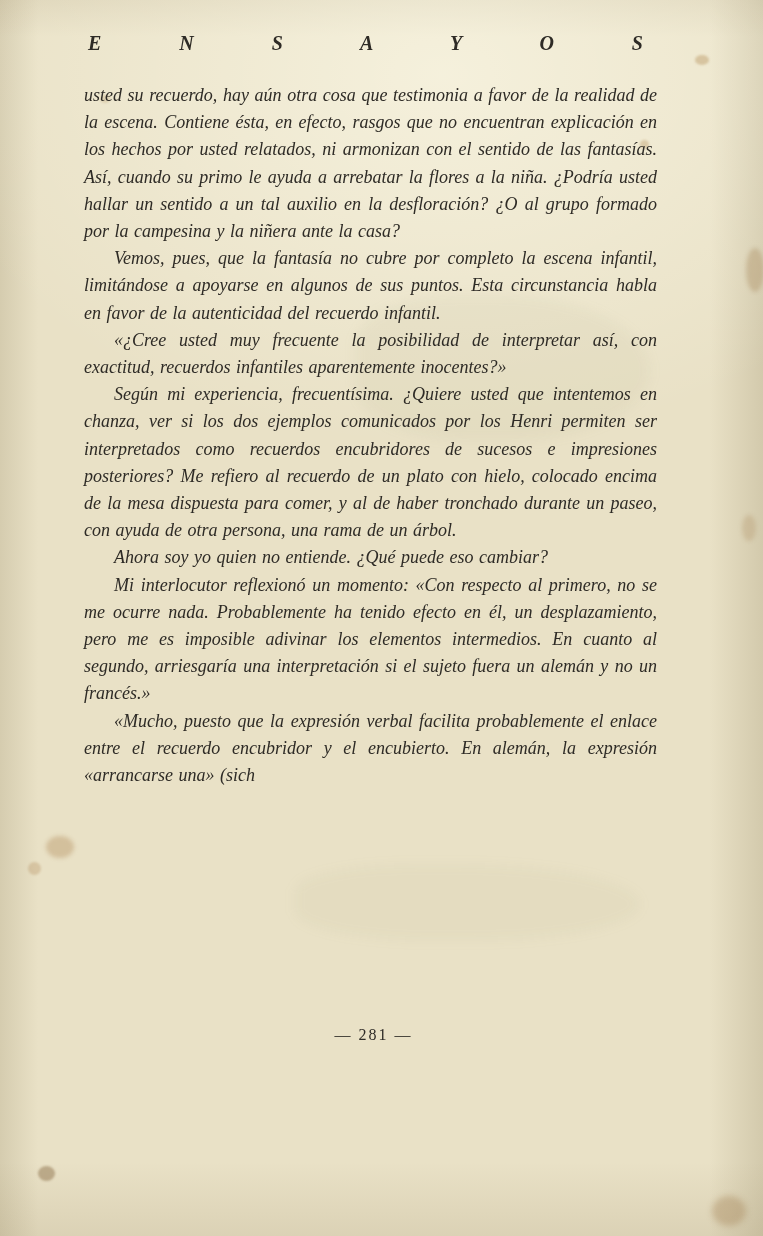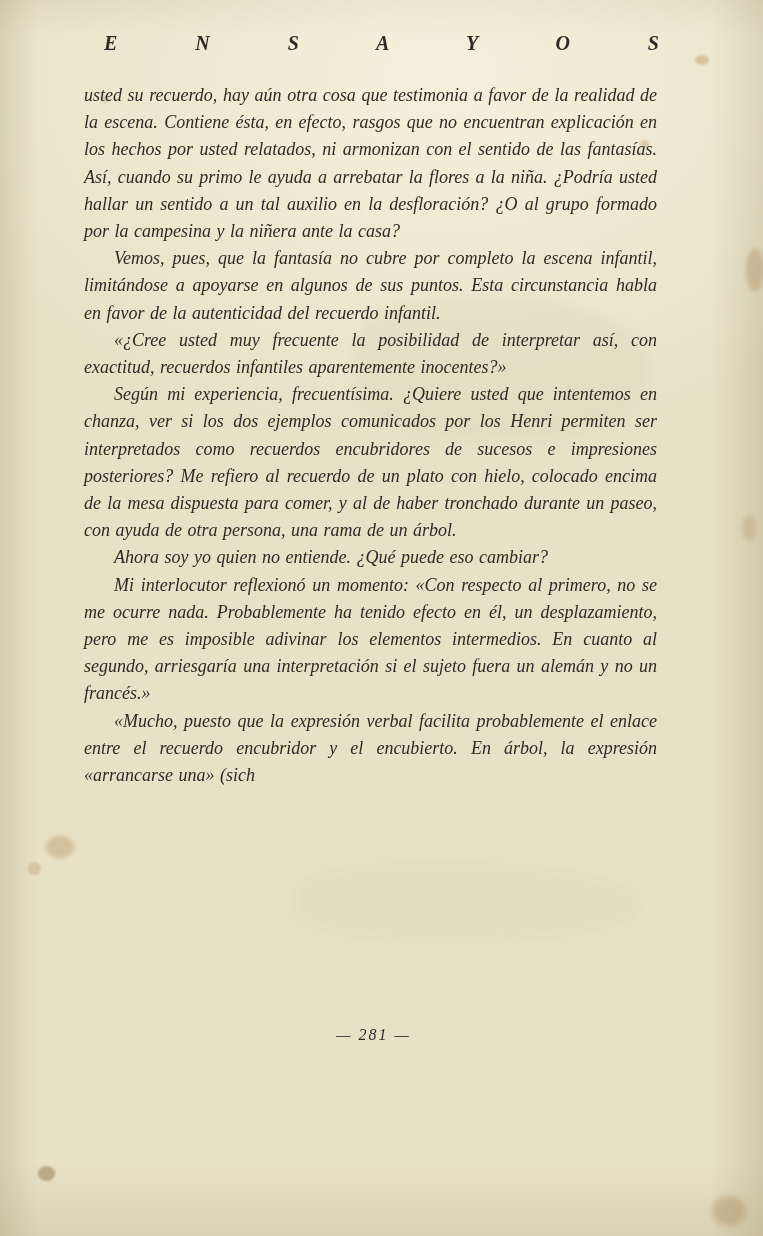--- a/index.html
+++ b/index.html
@@ -26,21 +26,21 @@
     pointer-events: none;
   }
   .smudge {
     position: absolute;
     border-radius: 40% 60% 55% 45%;
     pointer-events: none;
   }
   .header {
     position: absolute;
     top: 32px;
-    left: 104px;
+    left: 88px;
     width: 556px;
     font-style: italic;
     font-weight: bold;
     font-size: 20px;
     letter-spacing: 1px;
     text-align: justify;
     text-align-last: justify;
     color: var(--ink, #2e2b26);
   }
   .body-text {
@@ -61,21 +61,20 @@
     text-indent: 0;
   }
   .pagenum {
     position: absolute;
     top: 1026px;
     left: 87px;
     width: 573px;
     text-align: center;
     font-size: 16px;
     letter-spacing: 2px;
-    font-style: italic;
   }
 </style>
 </head>
 <body>
 
 <div class="page">
 
   <div class="smudge" style="top:295px; left:355px; width:295px; height:145px; background:rgba(150,158,108,0.07); filter:blur(6px);"></div>
   <div class="smudge" style="top:865px; left:295px; width:345px; height:75px; background:rgba(150,158,108,0.06); filter:blur(6px);"></div>
 
@@ -91,18 +90,18 @@
 
   <div class="header">E N S A Y O S</div>
 
   <div class="body-text">
     <p class="continuation">usted su recuerdo, hay aún otra cosa que testimonia a favor de la realidad de la escena. Contiene ésta, en efecto, rasgos que no encuentran explicación en los hechos por usted relatados, ni armonizan con el sentido de las fantasías. Así, cuando su primo le ayuda a arrebatar la flores a la niña. ¿Podría usted hallar un sentido a un tal auxilio en la desfloración? ¿O al grupo formado por la campesina y la niñera ante la casa?</p>
     <p>Vemos, pues, que la fantasía no cubre por completo la escena infantil, limitándose a apoyarse en algunos de sus puntos. Esta circunstancia habla en favor de la autenticidad del recuerdo infantil.</p>
     <p>«¿Cree usted muy frecuente la posibilidad de interpretar así, con exactitud, recuerdos infantiles aparentemente inocentes?»</p>
     <p>Según mi experiencia, frecuentísima. ¿Quiere usted que intentemos en chanza, ver si los dos ejemplos comunicados por los Henri permiten ser interpretados como recuerdos encubridores de sucesos e impresiones posteriores? Me refiero al recuerdo de un plato con hielo, colocado encima de la mesa dispuesta para comer, y al de haber tronchado durante un paseo, con ayuda de otra persona, una rama de un árbol.</p>
     <p>Ahora soy yo quien no entiende. ¿Qué puede eso cambiar?</p>
     <p>Mi interlocutor reflexionó un momento: «Con respecto al primero, no se me ocurre nada. Probablemente ha tenido efecto en él, un desplazamiento, pero me es imposible adivinar los elementos intermedios. En cuanto al segundo, arriesgaría una interpretación si el sujeto fuera un alemán y no un francés.»</p>
-    <p>«Mucho, puesto que la expresión verbal facilita probablemente el enlace entre el recuerdo encubridor y el encubierto. En árbol, la expresión «arrancarse una» (sich</p>
+    <p>«Mucho, puesto que la expresión verbal facilita probablemente el enlace entre el recuerdo encubridor y el encubierto. En alemán, la expresión «arrancarse una» (sich</p>
   </div>
 
   <div class="pagenum">— 281 —</div>
 
 </div>
 
 </body></html>

